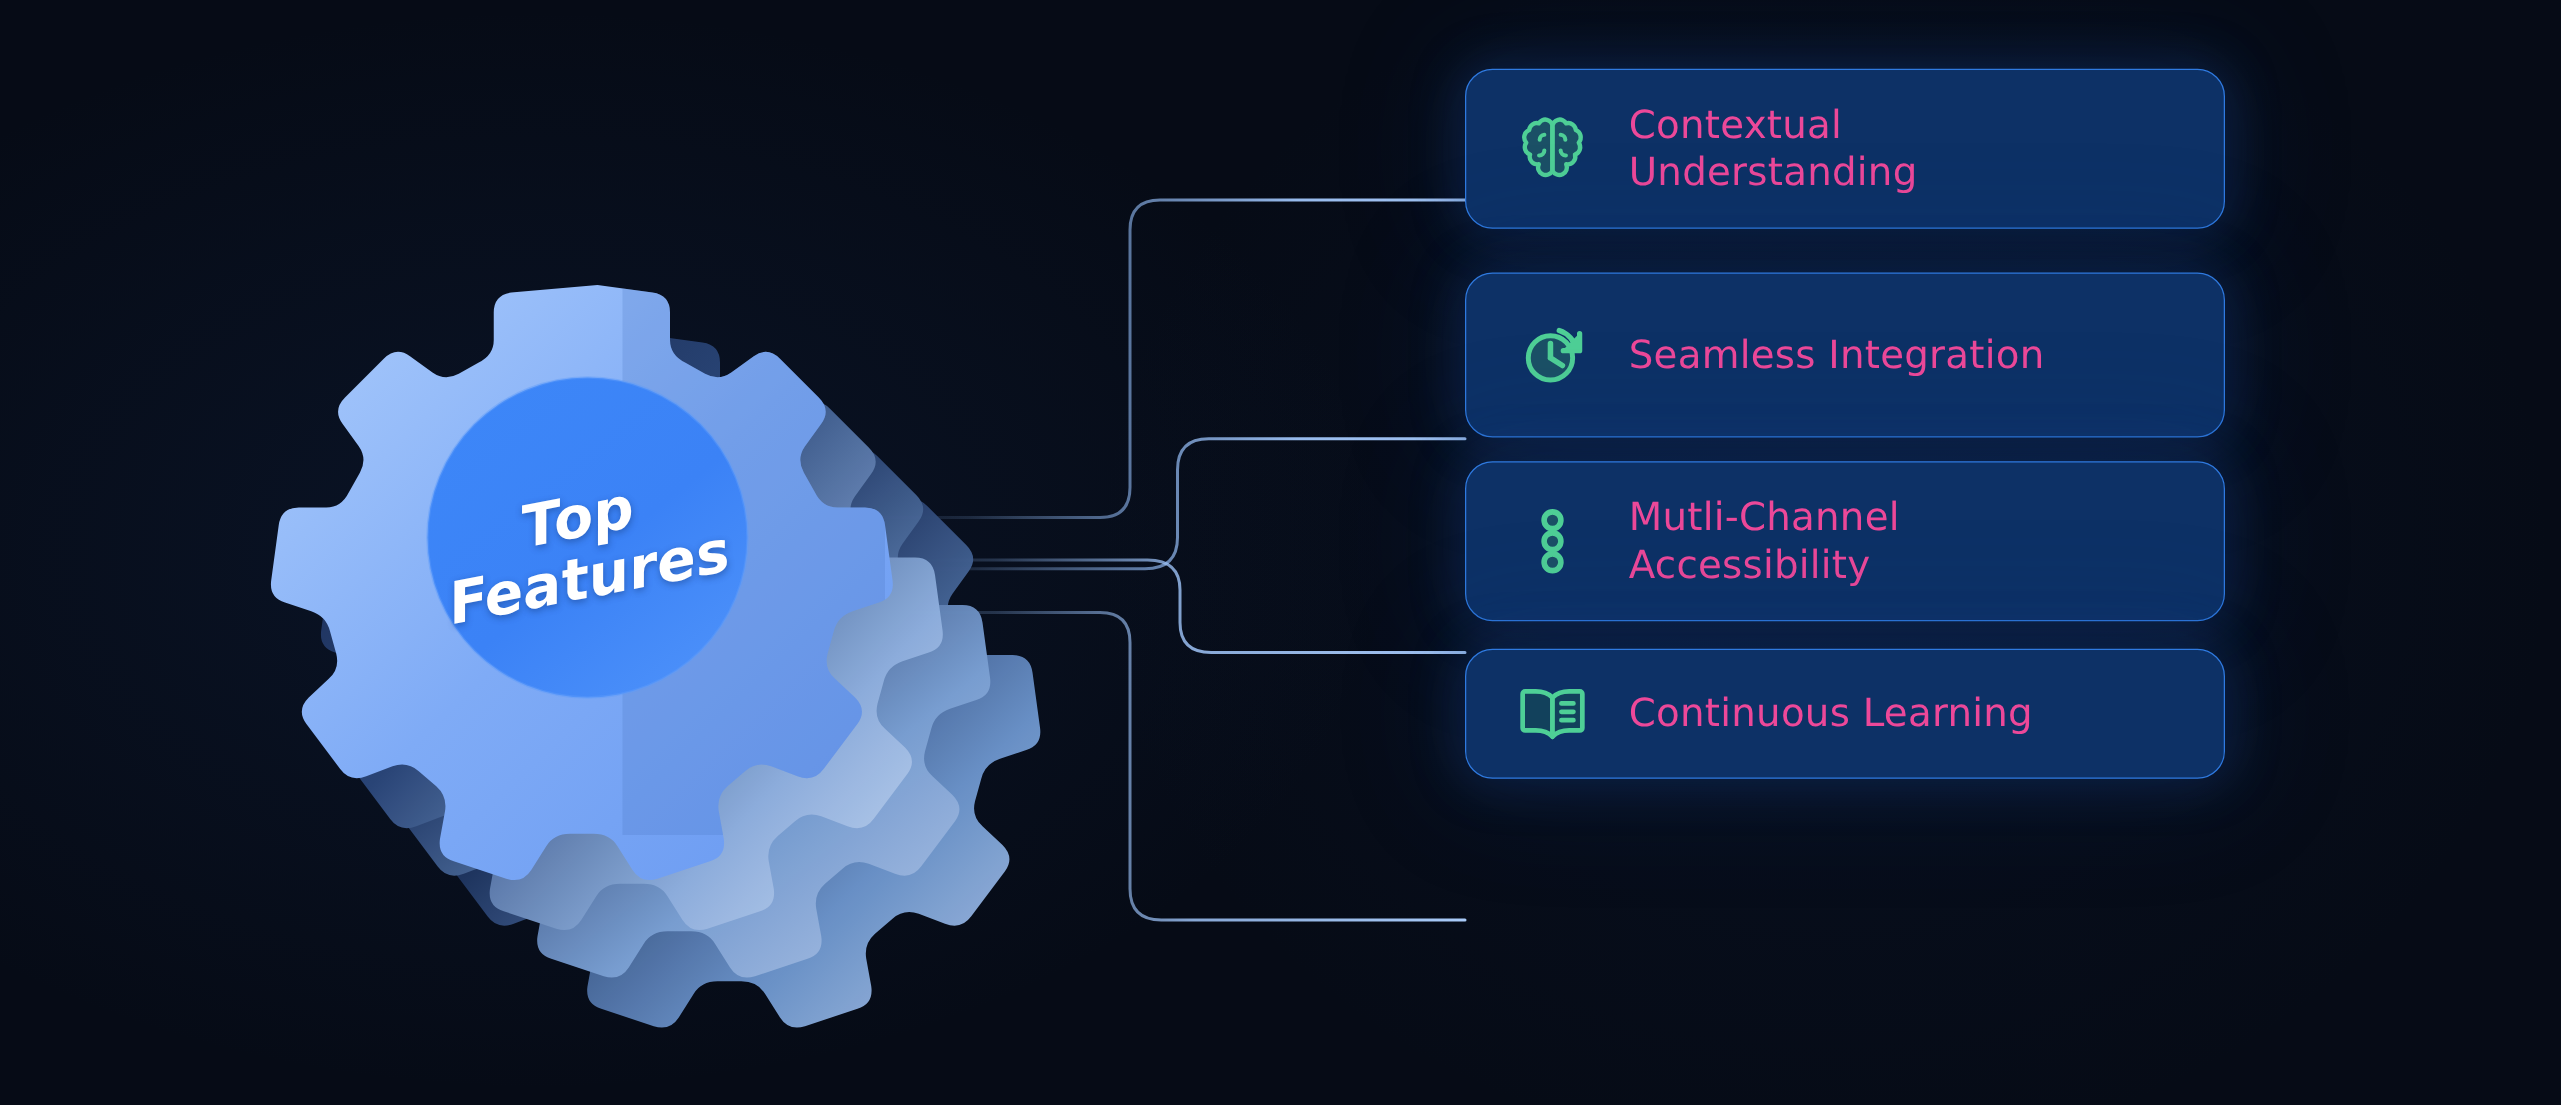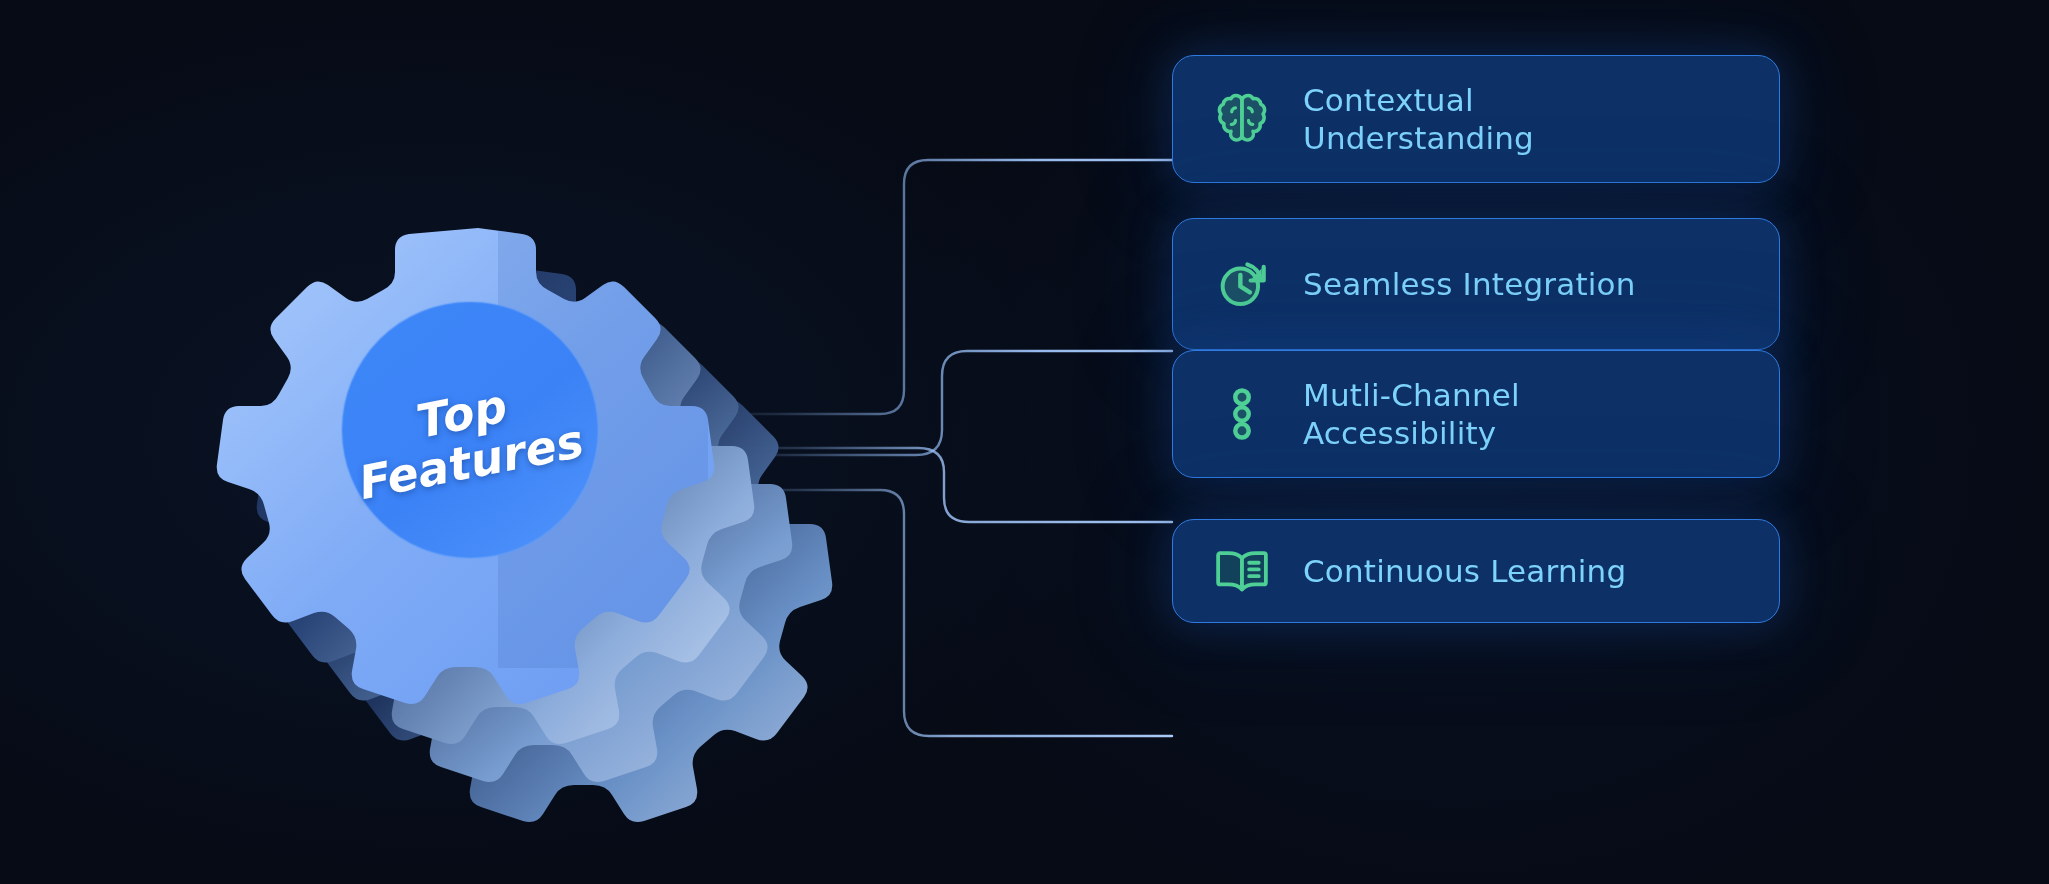--- a/index.html
+++ b/index.html
@@ -95,32 +95,32 @@
     flex: 0 0 auto;
     width: 62px;
     height: 62px;
     display: flex;
     align-items: center;
     justify-content: center;
     margin-right: 30px;
   }
   .card-icon svg { display: block; }
   .card-label {
-    color: #7dd3fc;
+    color: #ec4899;
     font-size: 31px;
     line-height: 1.24;
     font-weight: 400;
     letter-spacing: 0.2px;
     font-family: "DejaVu Sans", sans-serif;
     white-space: pre-line;
   }
 
   #card-0 { top: 55px;  height: 128px; }
   #card-1 { top: 218px; height: 132px; text-align: right; }
-  #card-2 { top: 350px; height: 128px; }
+  #card-2 { top: 369px; height: 128px; }
   #card-3 { top: 519px; height: 104px; align-items: center; }
 </style>
 </head>
 <body>
 
 <div id="stage">
 
   <svg id="connectors" viewBox="0 0 2049 884">
     <defs>
       <linearGradient id="lineFade" x1="0" y1="0" x2="1" y2="0">

